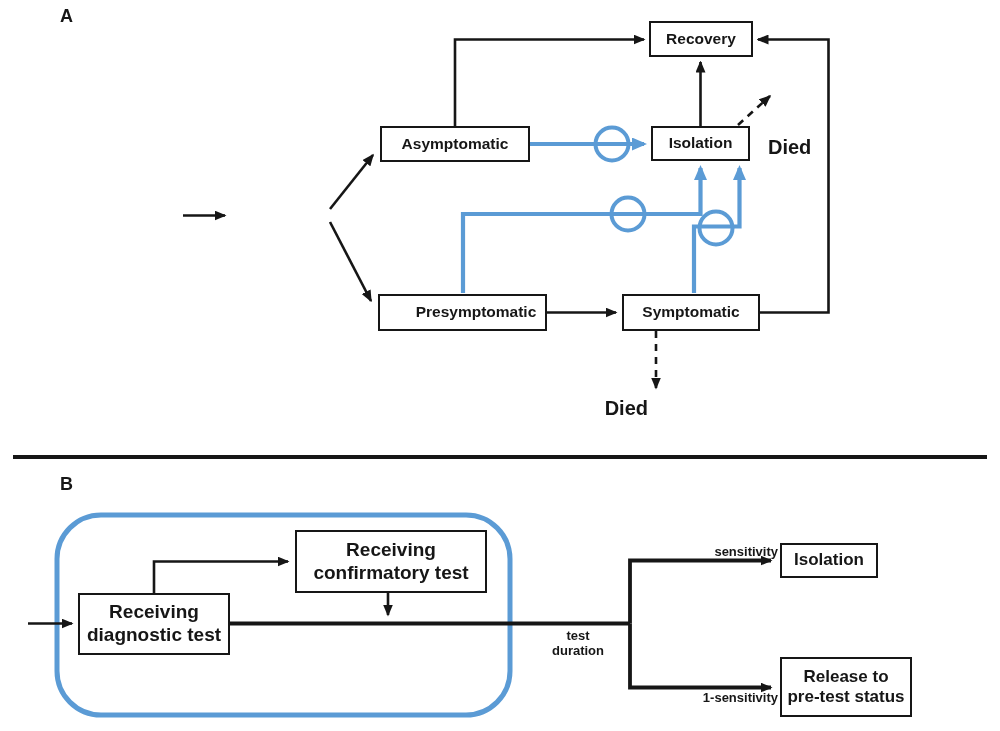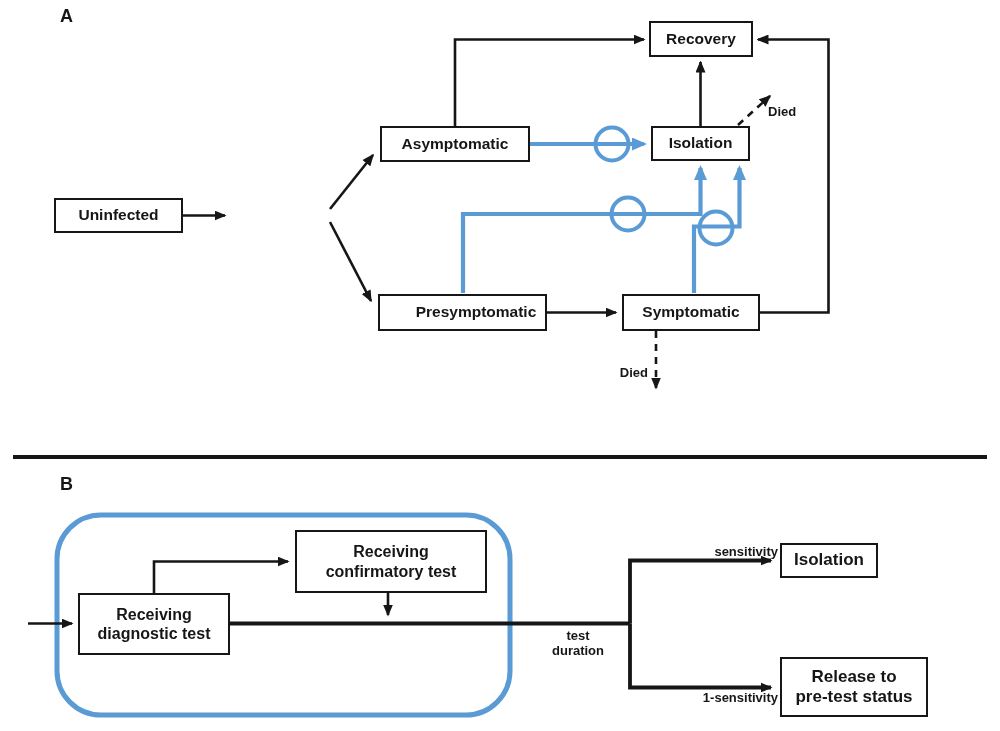--- a/index.html
+++ b/index.html
@@ -27,32 +27,32 @@
     align-items: center;
     justify-content: center;
     text-align: right;
     font-weight: bold;
     color: var(--line-black);
     font-size: 15.5px;
     line-height: 1.2;
     z-index: 2;
   }
   .node span { display: block; white-space: nowrap; }
-  .fs16 { font-size: 16px; }
+  .fs16 { font-size: 19px; }
   .fs17 { font-size: 17px; }
 
   .lbl {
     position: absolute;
     font-weight: bold;
     color: var(--line-black);
     z-index: 3;
     line-height: 1.15;
   }
   .panel-letter { font-size: 18px; }
-  .died { font-size: 13px; }
+  .died { font-size: 20px; margin-top: 31px; }
   .small { font-size: 13px; }
   .ta-r { text-align: right; }
   .ta-c { text-align: center; }
 
   
   .ln   { stroke: var(--line-black); stroke-width: 2.6; fill: none; }
   .thick{ stroke-width: 3.8; }
   .dash { stroke-dasharray: 7 6; }
   .bl   { stroke: var(--accent-blue); stroke-width: 4.2; fill: none; }
   .bc   { stroke: var(--accent-blue); stroke-width: 4; fill: none; }
@@ -98,23 +98,20 @@
     <path class="ln" d="M28,623.5 H72" marker-end="url(#ab)"></path>
     <path class="ln thick" d="M230,623.5 H630"></path>
     <path class="ln thick" d="M630,623.5 V560.5 H771" marker-end="url(#ab)"></path>
     <path class="ln thick" d="M630,623.5 V687.5 H771" marker-end="url(#ab)"></path>
     <path class="ln" d="M154,593 V561.5 H288" marker-end="url(#ab)"></path>
     <path class="ln" d="M388,593 V615" marker-end="url(#ab)"></path>
   </svg>
 
   <div class="lbl panel-letter" style="left:60px; top:6px;">A</div>
 
-  <div class="node" style="left:54px; top:198px; width:129px; height:35px;">
-    <span>Uninfected</span>
-  </div>
   <div class="node" style="left:380px; top:126px; width:150px; height:36px;">
     <span>Asymptomatic</span>
   </div>
   <div class="node" style="left:378px; top:294px; width:169px; height:37px;padding-left:27px;">
     <span>Presymptomatic</span>
   </div>
   <div class="node" style="left:622px; top:294px; width:138px; height:37px;">
     <span>Symptomatic</span>
   </div>
   <div class="node" style="left:651px; top:126px; width:99px; height:35px;">
@@ -133,21 +130,21 @@
     <span>Receiving</span>
     <span>diagnostic test</span>
   </div>
   <div class="node fs16" style="left:295px; top:530px; width:192px; height:63px;">
     <span>Receiving</span>
     <span>confirmatory test</span>
   </div>
   <div class="node fs17" style="left:780px; top:543px; width:98px; height:35px;">
     <span>Isolation</span>
   </div>
-  <div class="node fs17" style="left:780px; top:657px; width:148px; height:60px;">
+  <div class="node fs17" style="left:780px; top:657px; width:132px; height:60px;">
     <span>Release to</span>
     <span>pre-test status</span>
   </div>
 
   <div class="lbl small ta-r" style="left:698px; top:545px; width:80px;">sensitivity</div>
   <div class="lbl small ta-r" style="left:688px; top:691px; width:90px;">1-sensitivity</div>
   <div class="lbl small ta-c" style="left:542px; top:629px; width:72px;">
     <span style="display:block">test</span>
     <span style="display:block">duration</span>
   </div>

